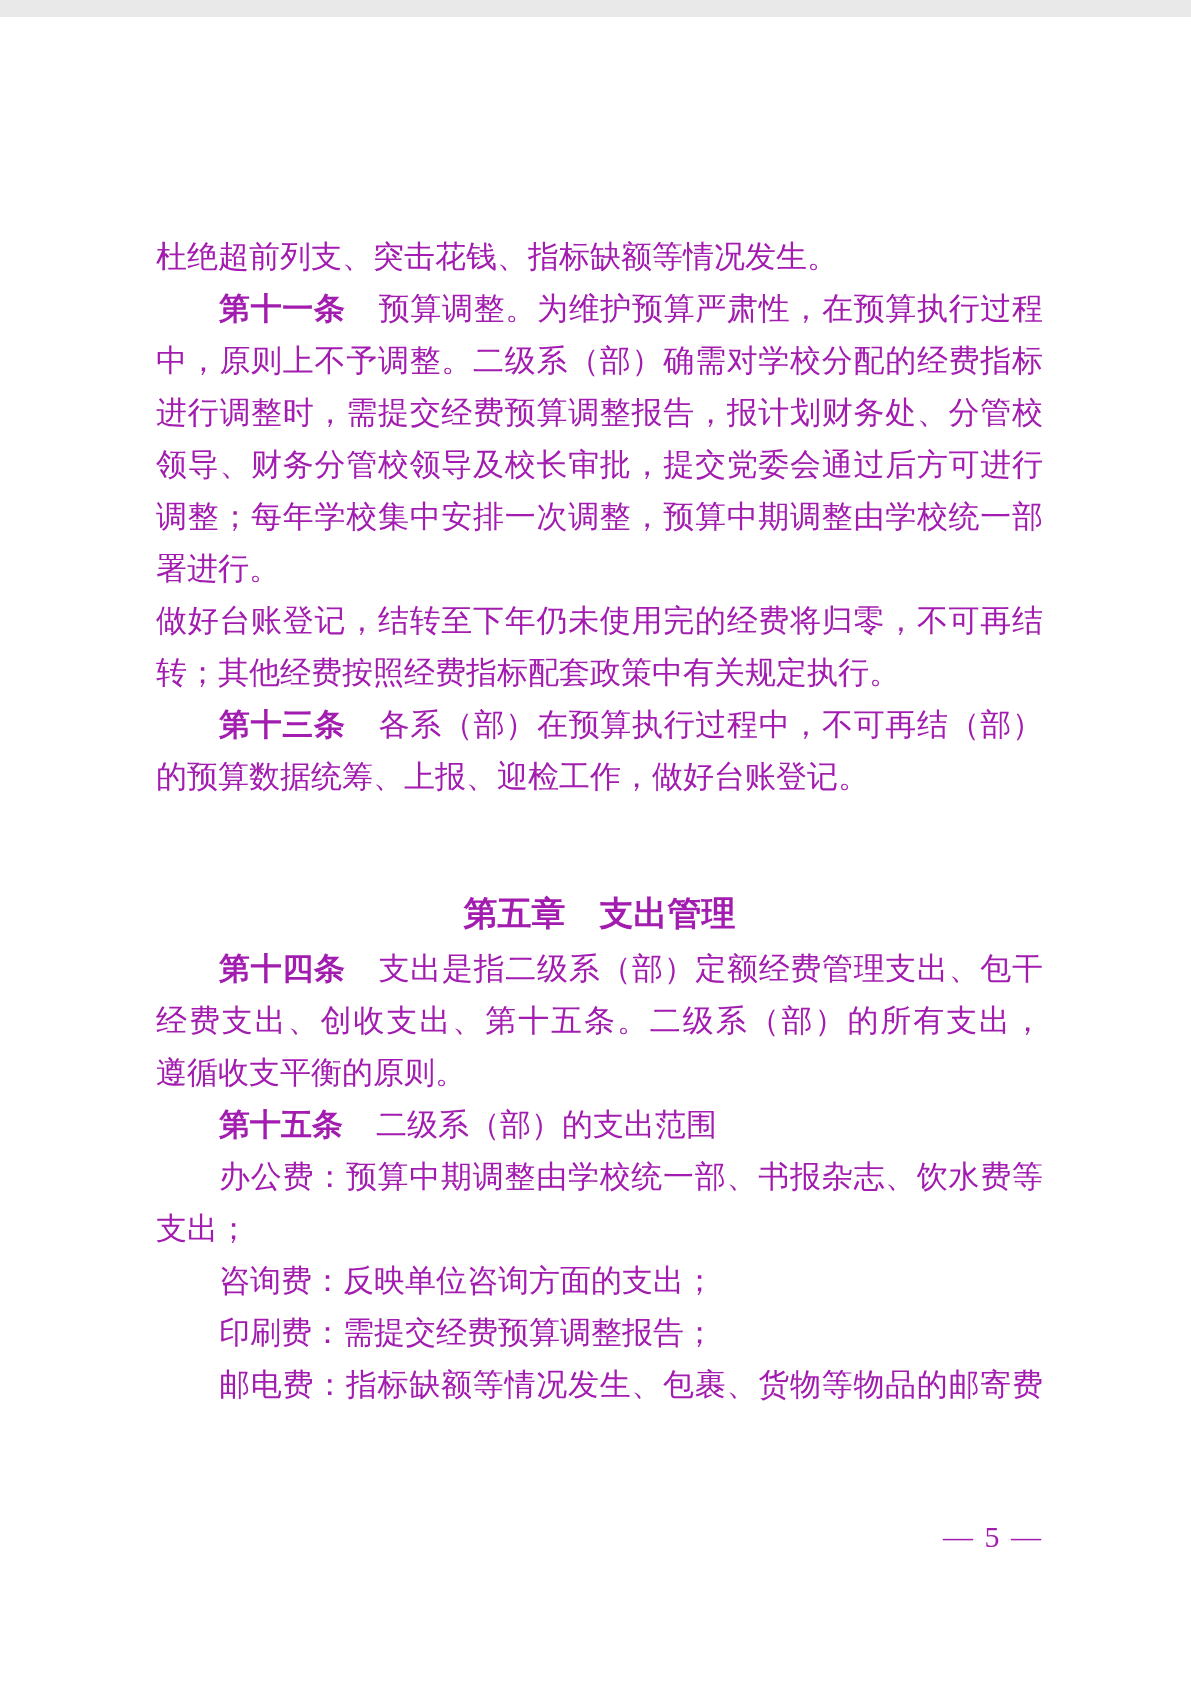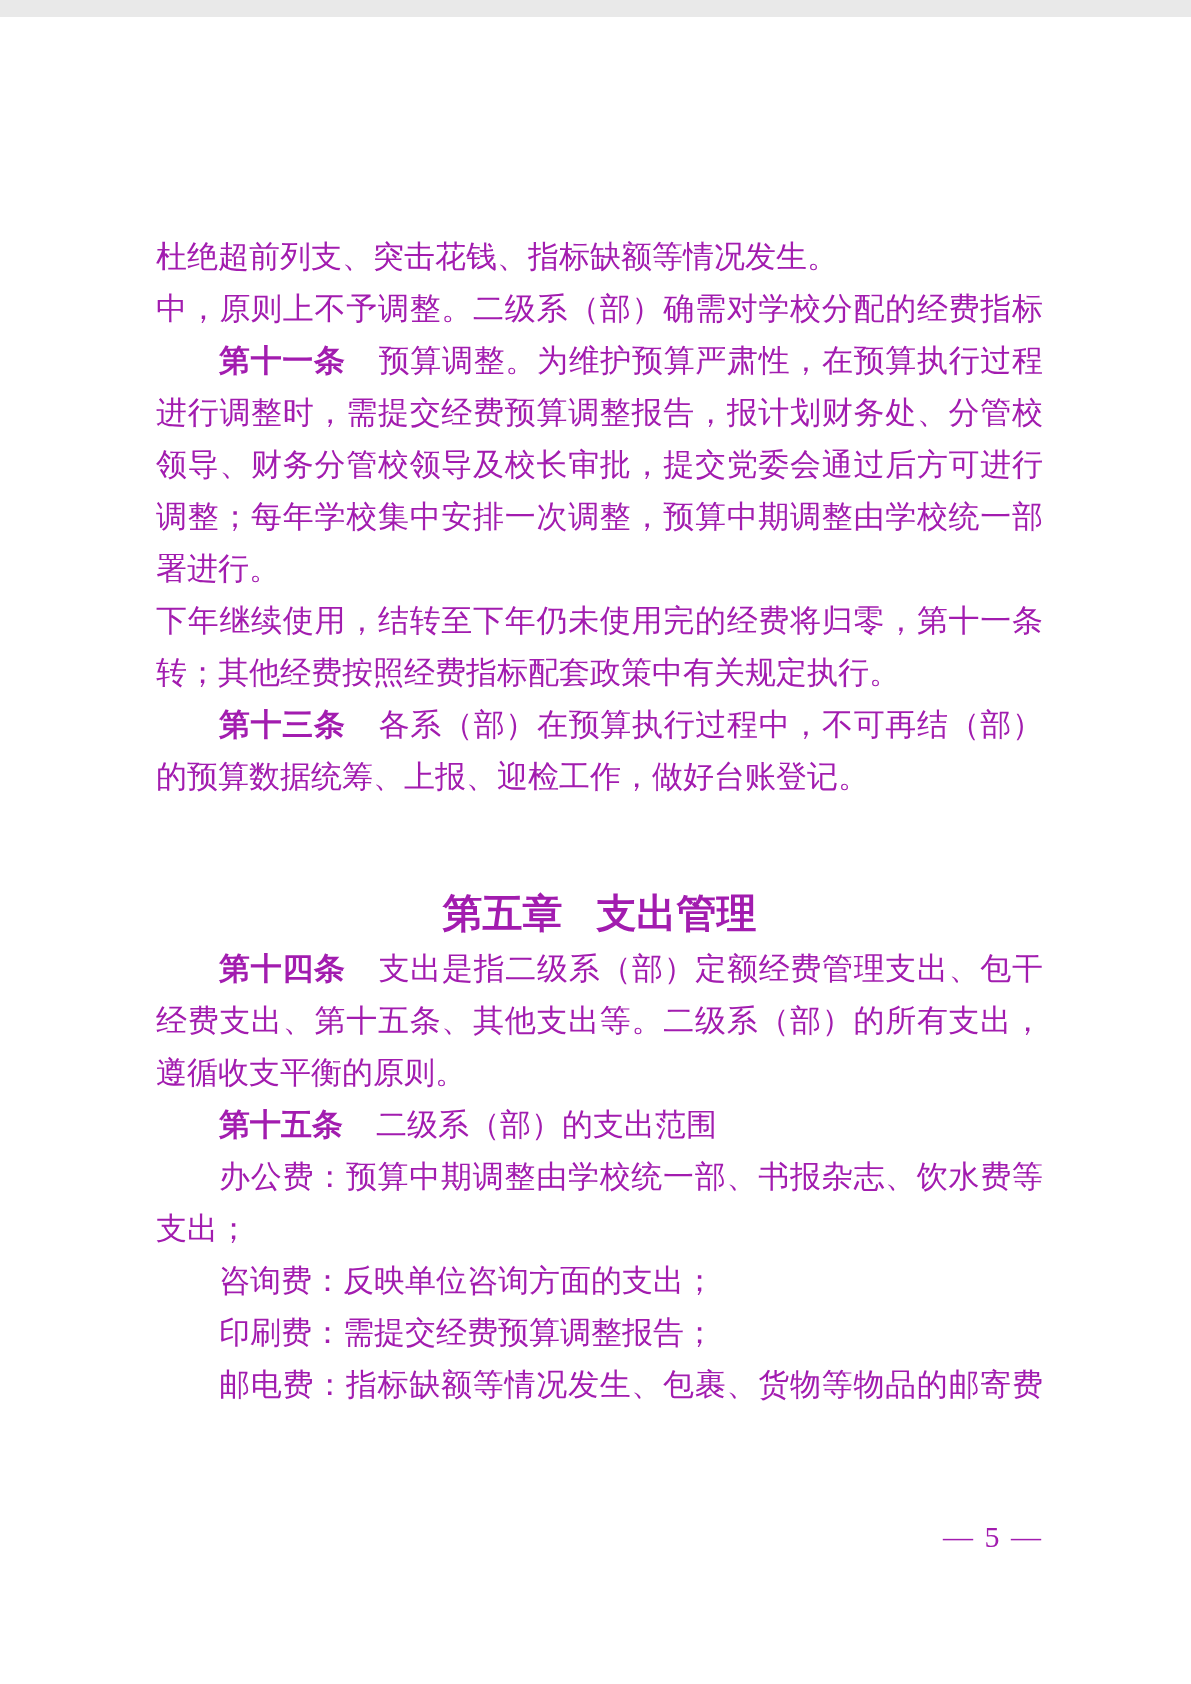--- a/index.html
+++ b/index.html
@@ -36,58 +36,58 @@
     font-family: "Liberation Sans", "DejaVu Sans", sans-serif;
     margin-right: 33px;
   }
   .heading {
     height: 60px;
     line-height: 60px;
     margin-top: 80px;
     text-align: center;
     font-family: "Liberation Sans", "DejaVu Sans", sans-serif;
     font-weight: 700;
-    font-size: 40px;
+    font-size: 34px;
   }
   .heading .chapter-no { margin-right: 34px; }
   .page-number {
     position: absolute;
     right: 148px;
     top: 1494px;
     height: 52px;
     line-height: 52px;
     font-size: 30px;
     letter-spacing: 2px;
   }
 </style>
 </head>
 <body>
 
 <div class="page">
   <div class="content">
 
     <div class="line"><span>杜绝超前列支、突击花钱、指标缺额等情况发生。</span></div>
 
+    <div class="line ind fill"><span class="term">第十一条</span><span>预算调整。为维护预算严肃性，在预算执行过程</span></div>
     <div class="line fill"><span>中，原则上不予调整。二级系（部）确需对学校分配的经费指标</span></div>
-    <div class="line ind fill"><span class="term">第十一条</span><span>预算调整。为维护预算严肃性，在预算执行过程</span></div>
     <div class="line fill"><span>进行调整时，需提交经费预算调整报告，报计划财务处、分管校</span></div>
     <div class="line fill"><span>领导、财务分管校领导及校长审批，提交党委会通过后方可进行</span></div>
     <div class="line fill"><span>调整；每年学校集中安排一次调整，预算中期调整由学校统一部</span></div>
     <div class="line"><span>署进行。</span></div>
 
-    <div class="line fill"><span>下年继续使用，结转至下年仍未使用完的经费将归零，第十一条</span></div>
+    <div class="line fill"><span>做好台账登记，结转至下年仍未使用完的经费将归零，不可再结</span></div>
     <div class="line"><span>转；其他经费按照经费指标配套政策中有关规定执行。</span></div>
 
     <div class="line ind fill"><span class="term">第十三条</span><span>各系（部）在预算执行过程中，不可再结（部）</span></div>
     <div class="line"><span>的预算数据统筹、上报、迎检工作，做好台账登记。</span></div>
 
     <div class="heading"><span class="chapter-no">第五章</span><span>支出管理</span></div>
 
     <div class="line ind fill"><span class="term">第十四条</span><span>支出是指二级系（部）定额经费管理支出、包干</span></div>
-    <div class="line fill"><span>经费支出、第十五条、其他支出等。二级系（部）的所有支出，</span></div>
+    <div class="line fill"><span>经费支出、创收支出、第十五条。二级系（部）的所有支出，</span></div>
     <div class="line"><span>遵循收支平衡的原则。</span></div>
 
     <div class="line ind"><span class="term">第十五条</span><span>二级系（部）的支出范围</span></div>
 
     <div class="line ind fill"><span>办公费：预算中期调整由学校统一部、书报杂志、饮水费等</span></div>
     <div class="line"><span>支出；</span></div>
     <div class="line ind"><span>咨询费：反映单位咨询方面的支出；</span></div>
     <div class="line ind"><span>印刷费：需提交经费预算调整报告；</span></div>
     <div class="line ind fill"><span>邮电费：指标缺额等情况发生、包裹、货物等物品的邮寄费</span></div>
 

